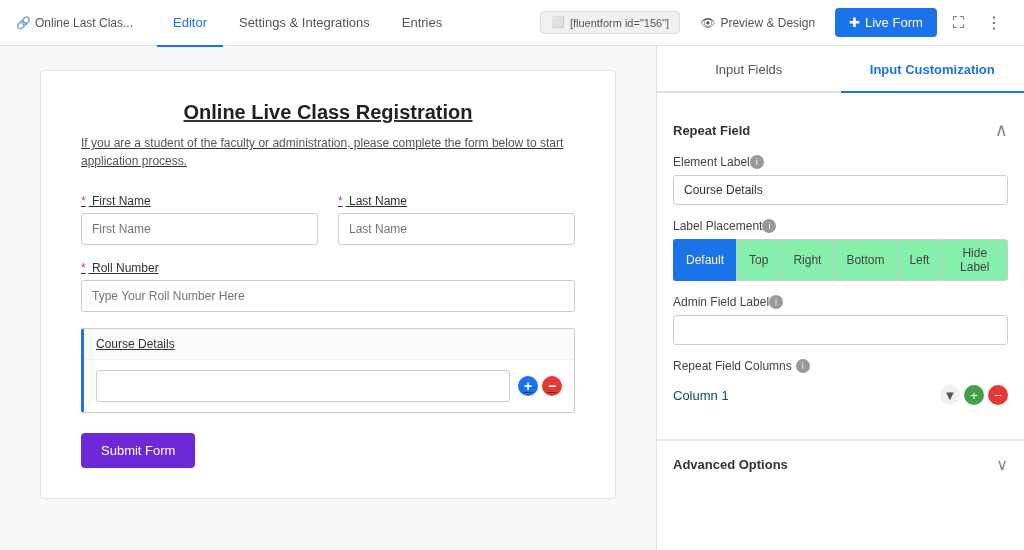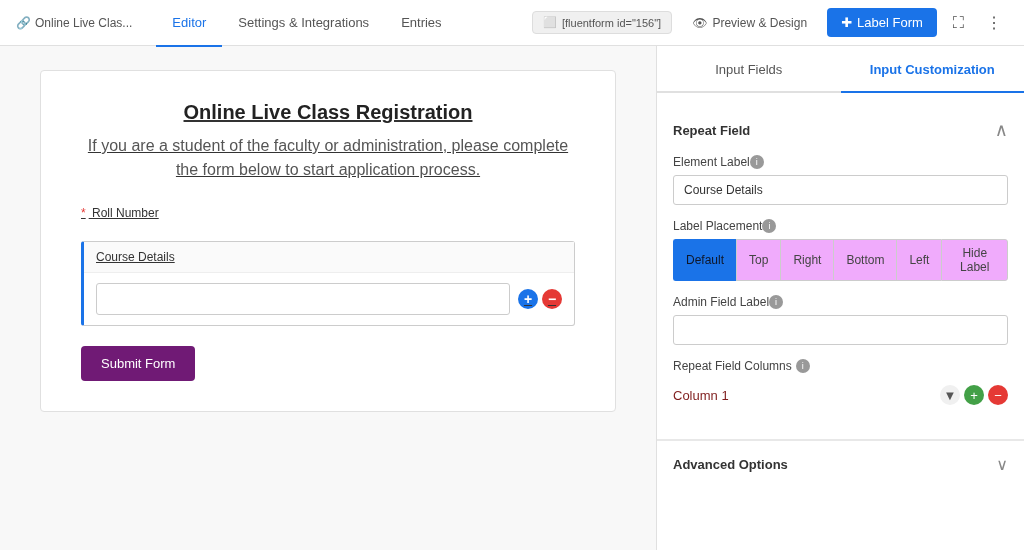--- a/index.html
+++ b/index.html
@@ -17,39 +17,39 @@
     .save-btn { background: #1a73e8; color: #fff; border: none; border-radius: 4px; padding: 7px 14px; font-size: 13px; cursor: pointer; display: flex; align-items: center; gap: 5px; font-weight: 500; }
     .icon-btn { background: none; border: none; cursor: pointer; color: #555; padding: 4px 6px; font-size: 16px; }
 
     
     .main { display: flex; height: calc(550px - 46px); }
 
     
     .form-area { flex: 1; background: #f8f8f8; overflow-y: auto; padding: 24px 40px; text-decoration: underline; }
     .form-canvas { background: #fff; border: 1px solid #e0e0e0; border-radius: 4px; padding: 30px 40px; }
     .form-title { text-align: center; font-size: 20px; font-weight: 700; color: #222; margin-bottom: 10px; }
-    .form-subtitle { text-align: center; font-size: 16px; color: #555; line-height: 1.5; margin-bottom: 24px; }
+    .form-subtitle { text-align: left; font-size: 12px; color: #555; line-height: 1.5; margin-bottom: 24px; }
     .form-row { display: flex; gap: 20px; margin-bottom: 16px; }
     .form-field { flex: 1; }
     .form-field.full { flex: 1 1 100%; }
     .field-label { font-size: 12px; color: #333; margin-bottom: 5px; }
     .field-label .required { color: #e53935; margin-right: 3px; }
     .field-input { width: 100%; border: 1px solid #ccc; border-radius: 3px; padding: 8px 10px; font-size: 12px; color: #999; background: #fff; outline: none; }
 
     
     .course-block { border: 1px solid #ccc; border-left: 3px solid #1a73e8; border-radius: 3px; margin-bottom: 16px; }
     .course-block-header { padding: 8px 12px; font-size: 12px; color: #333; border-bottom: 1px solid #eee; background: #fafafa; }
     .course-block-body { padding: 10px 12px; display: flex; align-items: center; gap: 8px; }
     .course-block-input { flex: 1; border: 1px solid #ccc; border-radius: 3px; padding: 8px 10px; font-size: 12px; background: #fff; outline: none; }
     .course-block-actions { display: flex; align-items: center; gap: 4px; }
     .action-btn { width: 20px; height: 20px; border-radius: 50%; border: none; cursor: pointer; display: flex; align-items: center; justify-content: center; font-size: 14px; font-weight: bold; }
     .action-btn.add { background: #1a73e8; color: #fff; }
     .action-btn.remove { background: #e53935; color: #fff; }
 
-    .submit-btn { background: #701a75; color: #fff; border: none; border-radius: 4px; padding: 10px 20px; font-size: 13px; cursor: pointer; font-weight: 500; margin-top: 4px; }
+    .submit-btn { background: #6d28d9; color: #fff; border: none; border-radius: 4px; padding: 10px 20px; font-size: 13px; cursor: pointer; font-weight: 500; margin-top: 4px; }
 
     
     .right-panel { width: 368px; background: #fff; border-left: 1px solid #e0e0e0; display: flex; flex-direction: column; overflow-y: auto; }
 
     
     .panel-tabs { display: flex; border-bottom: 2px solid #e0e0e0; }
     .panel-tab { flex: 1; text-align: center; padding: 14px 0; font-size: 13px; color: #555; cursor: pointer; border-bottom: 2px solid transparent; position: relative; top: 2px; font-weight: 400; }
     .panel-tab.active { color: #1a73e8; border-bottom: 2px solid #1a73e8; font-weight: 600; }
 
     
@@ -63,89 +63,106 @@
     .section-body { padding: 0 16px 16px; }
 
     
     .panel-field { margin-bottom: 14px; }
     .panel-label { font-size: 12px; color: #444; margin-bottom: 6px; display: flex; align-items: center; }
     .info-icon { display: inline-flex; align-items: center; justify-content: center; width: 14px; height: 14px; border-radius: 50%; background: #999; color: #fff; font-size: 9px; cursor: pointer; }
     .panel-input { width: 100%; border: 1px solid #ccc; border-radius: 3px; padding: 7px 10px; font-size: 12px; outline: none; color: #333; }
 
     
     .placement-btns { display: flex; gap: 0; }
-    .placement-btn { padding: 6px 12px; font-size: 12px; border: 1px solid #ccc; background: #f0abfc; cursor: pointer; color: #444; border-right: none; }
+    .placement-btn { padding: 6px 12px; font-size: 12px; border: 1px solid #ccc; background: #86efac; cursor: pointer; color: #444; border-right: none; }
     .placement-btn:first-child { border-radius: 3px 0 0 3px; }
     .placement-btn:last-child { border-radius: 0 3px 3px 0; border-right: 1px solid #ccc; }
-    .placement-btn.active { background: #1a73e8; color: #0f172a; border-color: #1a73e8; }
+    .placement-btn.active { background: #1a73e8; color: #fef9c3; border-color: #1a73e8; }
     .placement-btn:not(.active):not(:first-child) { border-left: 1px solid #ccc; }
 
     
     .columns-header { font-size: 12px; color: #444; margin-bottom: 8px; display: flex; align-items: flex-end; gap: 4px; }
     .column-item { display: flex; align-items: center; justify-content: space-between; padding: 4px 0; }
-    .column-name { color: #7f1d1d; font-size: 13px; font-weight: 500; cursor: pointer; }
+    .column-name { color: #0c4a6e; font-size: 13px; font-weight: 500; cursor: pointer; }
     .column-actions { display: flex; align-items: center; gap: 4px; }
     .col-btn { width: 20px; height: 20px; border-radius: 50%; border: none; cursor: pointer; display: flex; align-items: center; justify-content: center; font-size: 13px; }
     .col-btn.down { background: #f0f0f0; color: #555; }
     .col-btn.add { background: #43a047; color: #fff; }
     .col-btn.remove { background: #e53935; color: #fff; }
 
     
     .adv-section { }
     .adv-header { display: flex; align-items: center; justify-content: space-between; padding: 14px 16px; cursor: pointer; border-top: 1px solid #e8e8e8; }
     .adv-title { font-size: 13px; font-weight: 700; color: #333; }
     .chevron-icon { font-size: 16px; color: #888; }
   </style>
 </head>
 <body>
 
 <div class="top-nav">
   <div class="top-nav-left">
     <span>🔗</span>
-    <span>Online Live Clas...</span>
+    <span>Online Last Clas...</span>
   </div>
   <div class="nav-tabs">
     <div class="nav-tab active">Editor</div>
     <div class="nav-tab">Settings &amp; Integrations</div>
     <div class="nav-tab">Entries</div>
   </div>
   <div class="top-nav-right">
     <div class="shortcode-badge">
       <span>⬜</span>
       <span>[fluentform id="156"]</span>
     </div>
     <button class="preview-btn">
       <span>👁</span>
       <span>Preview &amp; Design</span>
     </button>
     <button class="save-btn">
       <span>✚</span>
-      <span>Label Form</span>
+      <span>Live Form</span>
     </button>
     <button class="icon-btn">⛶</button>
     <button class="icon-btn">⋮</button>
   </div>
 </div>
 
 <div class="main">
 
   <div class="form-area">
     <div class="form-canvas">
       <div class="form-title">Online Live Class Registration</div>
       <div class="form-subtitle">If you are a student of the faculty or administration, please complete the form below to start application process.</div>
 
       
+      <div class="form-row">
+        <div class="form-field">
+          <div class="field-label">
+            <span class="required">*</span>
+            <span>First Name</span>
+          </div>
+          <input class="field-input" type="text" placeholder="First Name" style="">
+        </div>
+        <div class="form-field">
+          <div class="field-label">
+            <span class="required">*</span>
+            <span>Last Name</span>
+          </div>
+          <input class="field-input" type="text" placeholder="Last Name" style="">
+        </div>
+      </div>
 
       
       <div class="form-row">
         <div class="form-field full">
           <div class="field-label">
             <span class="required">*</span>
             <span>Roll Number</span>
           </div>
+          <input class="field-input" type="text" placeholder="Type Your Roll Number Here" style="">
         </div>
       </div>
 
       
       <div class="course-block">
         <div class="course-block-header">
           <span>Course Details</span>
         </div>
         <div class="course-block-body">
           <input class="course-block-input" type="text" style="">

